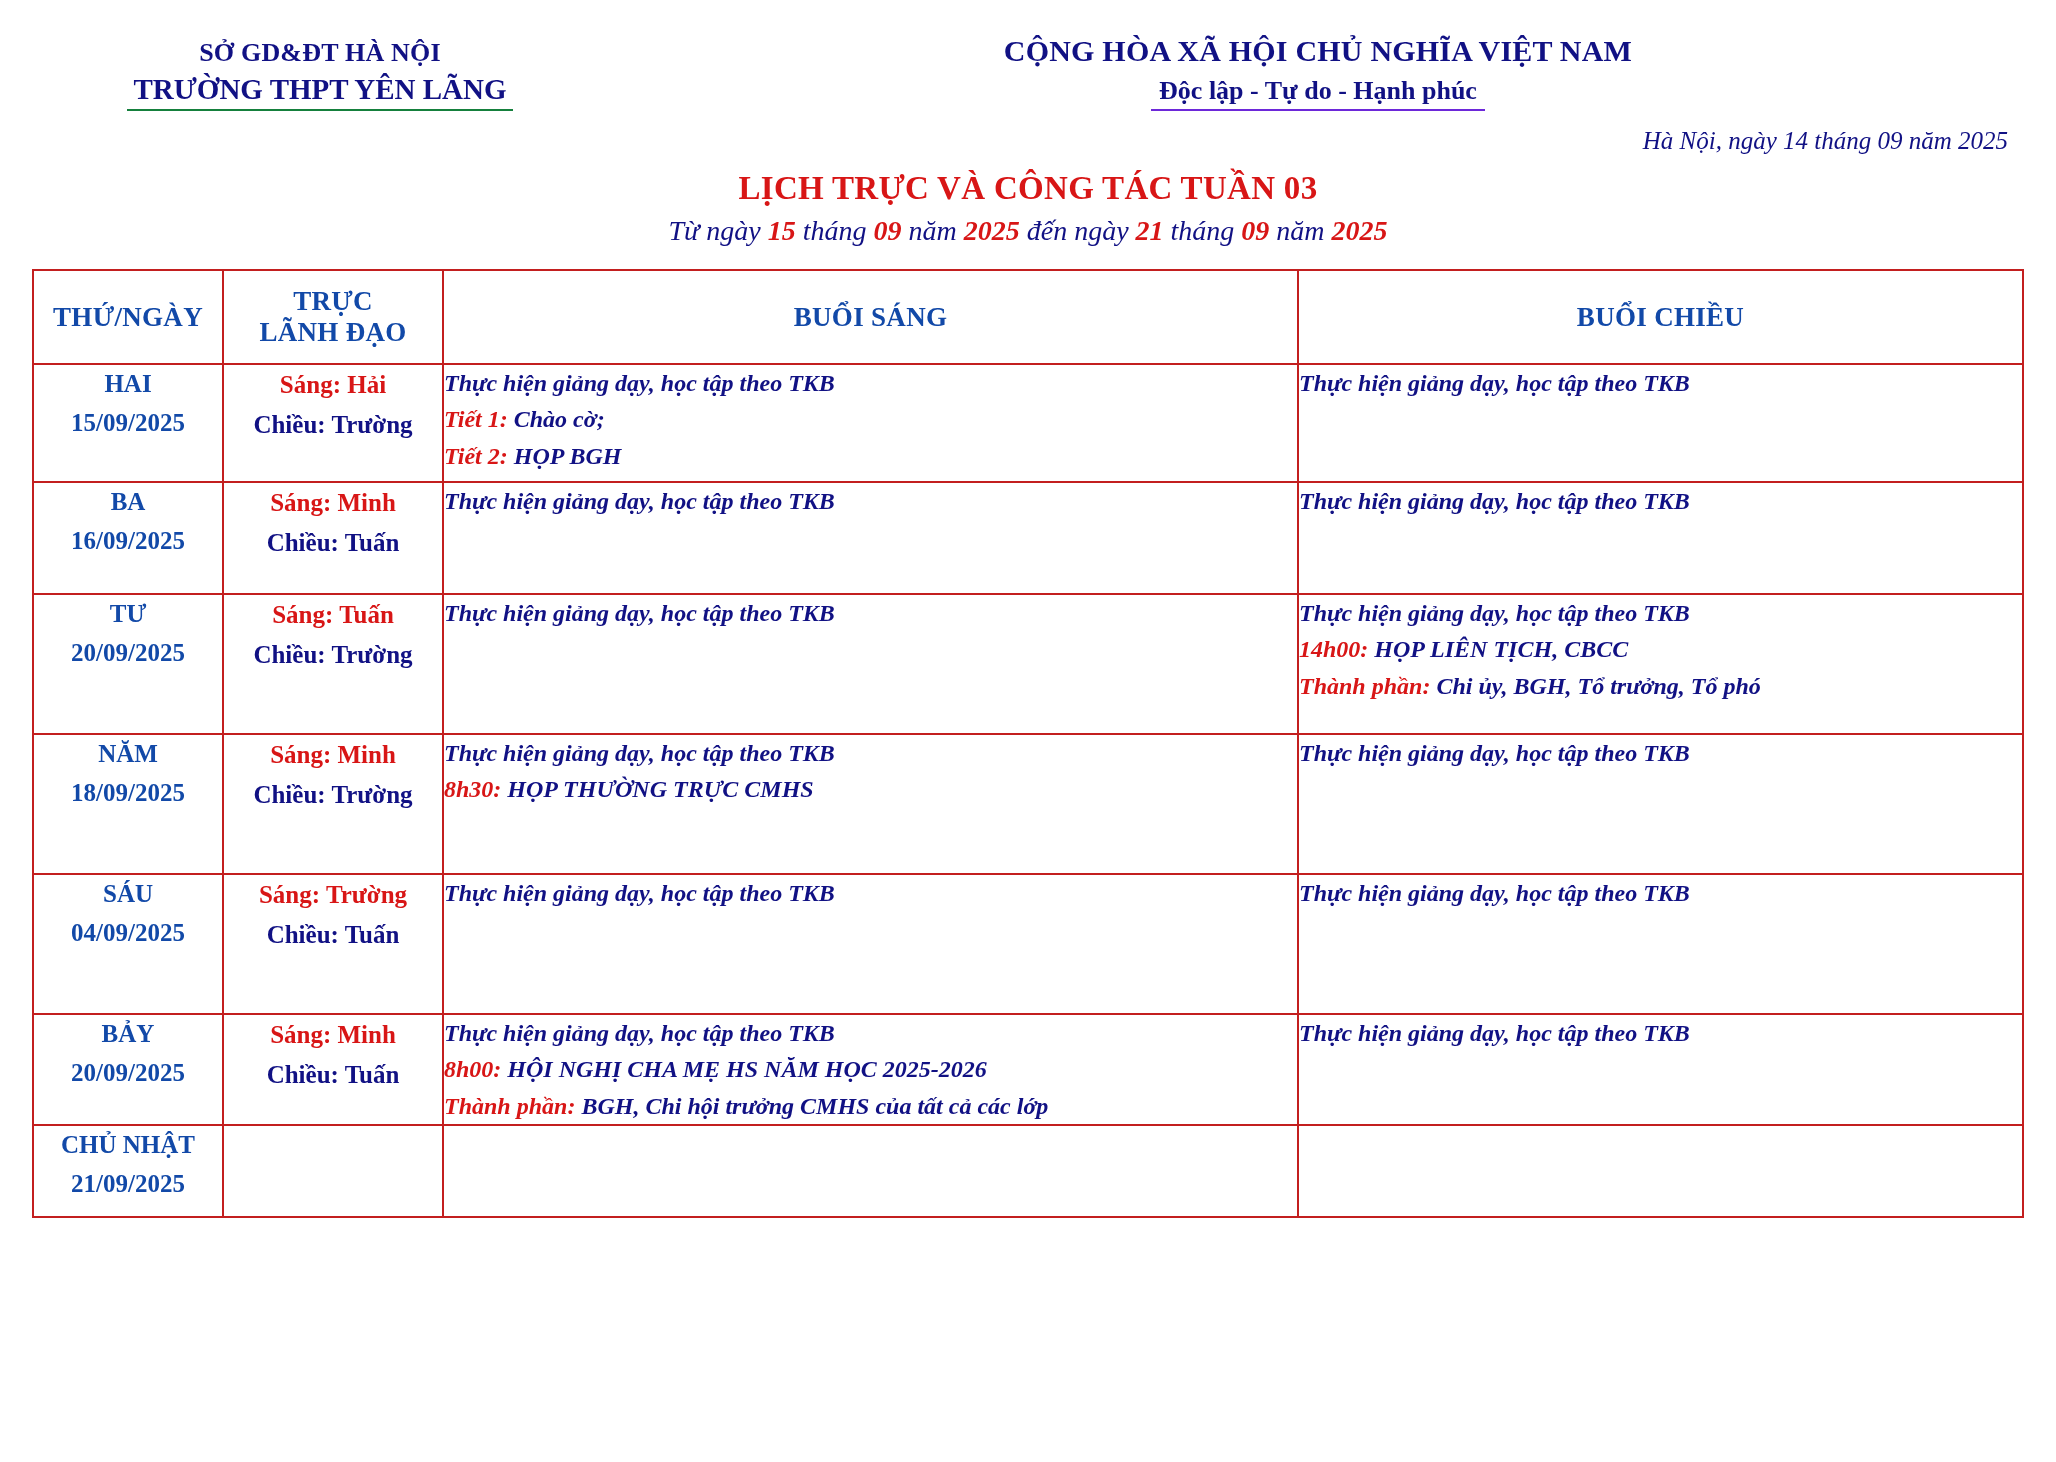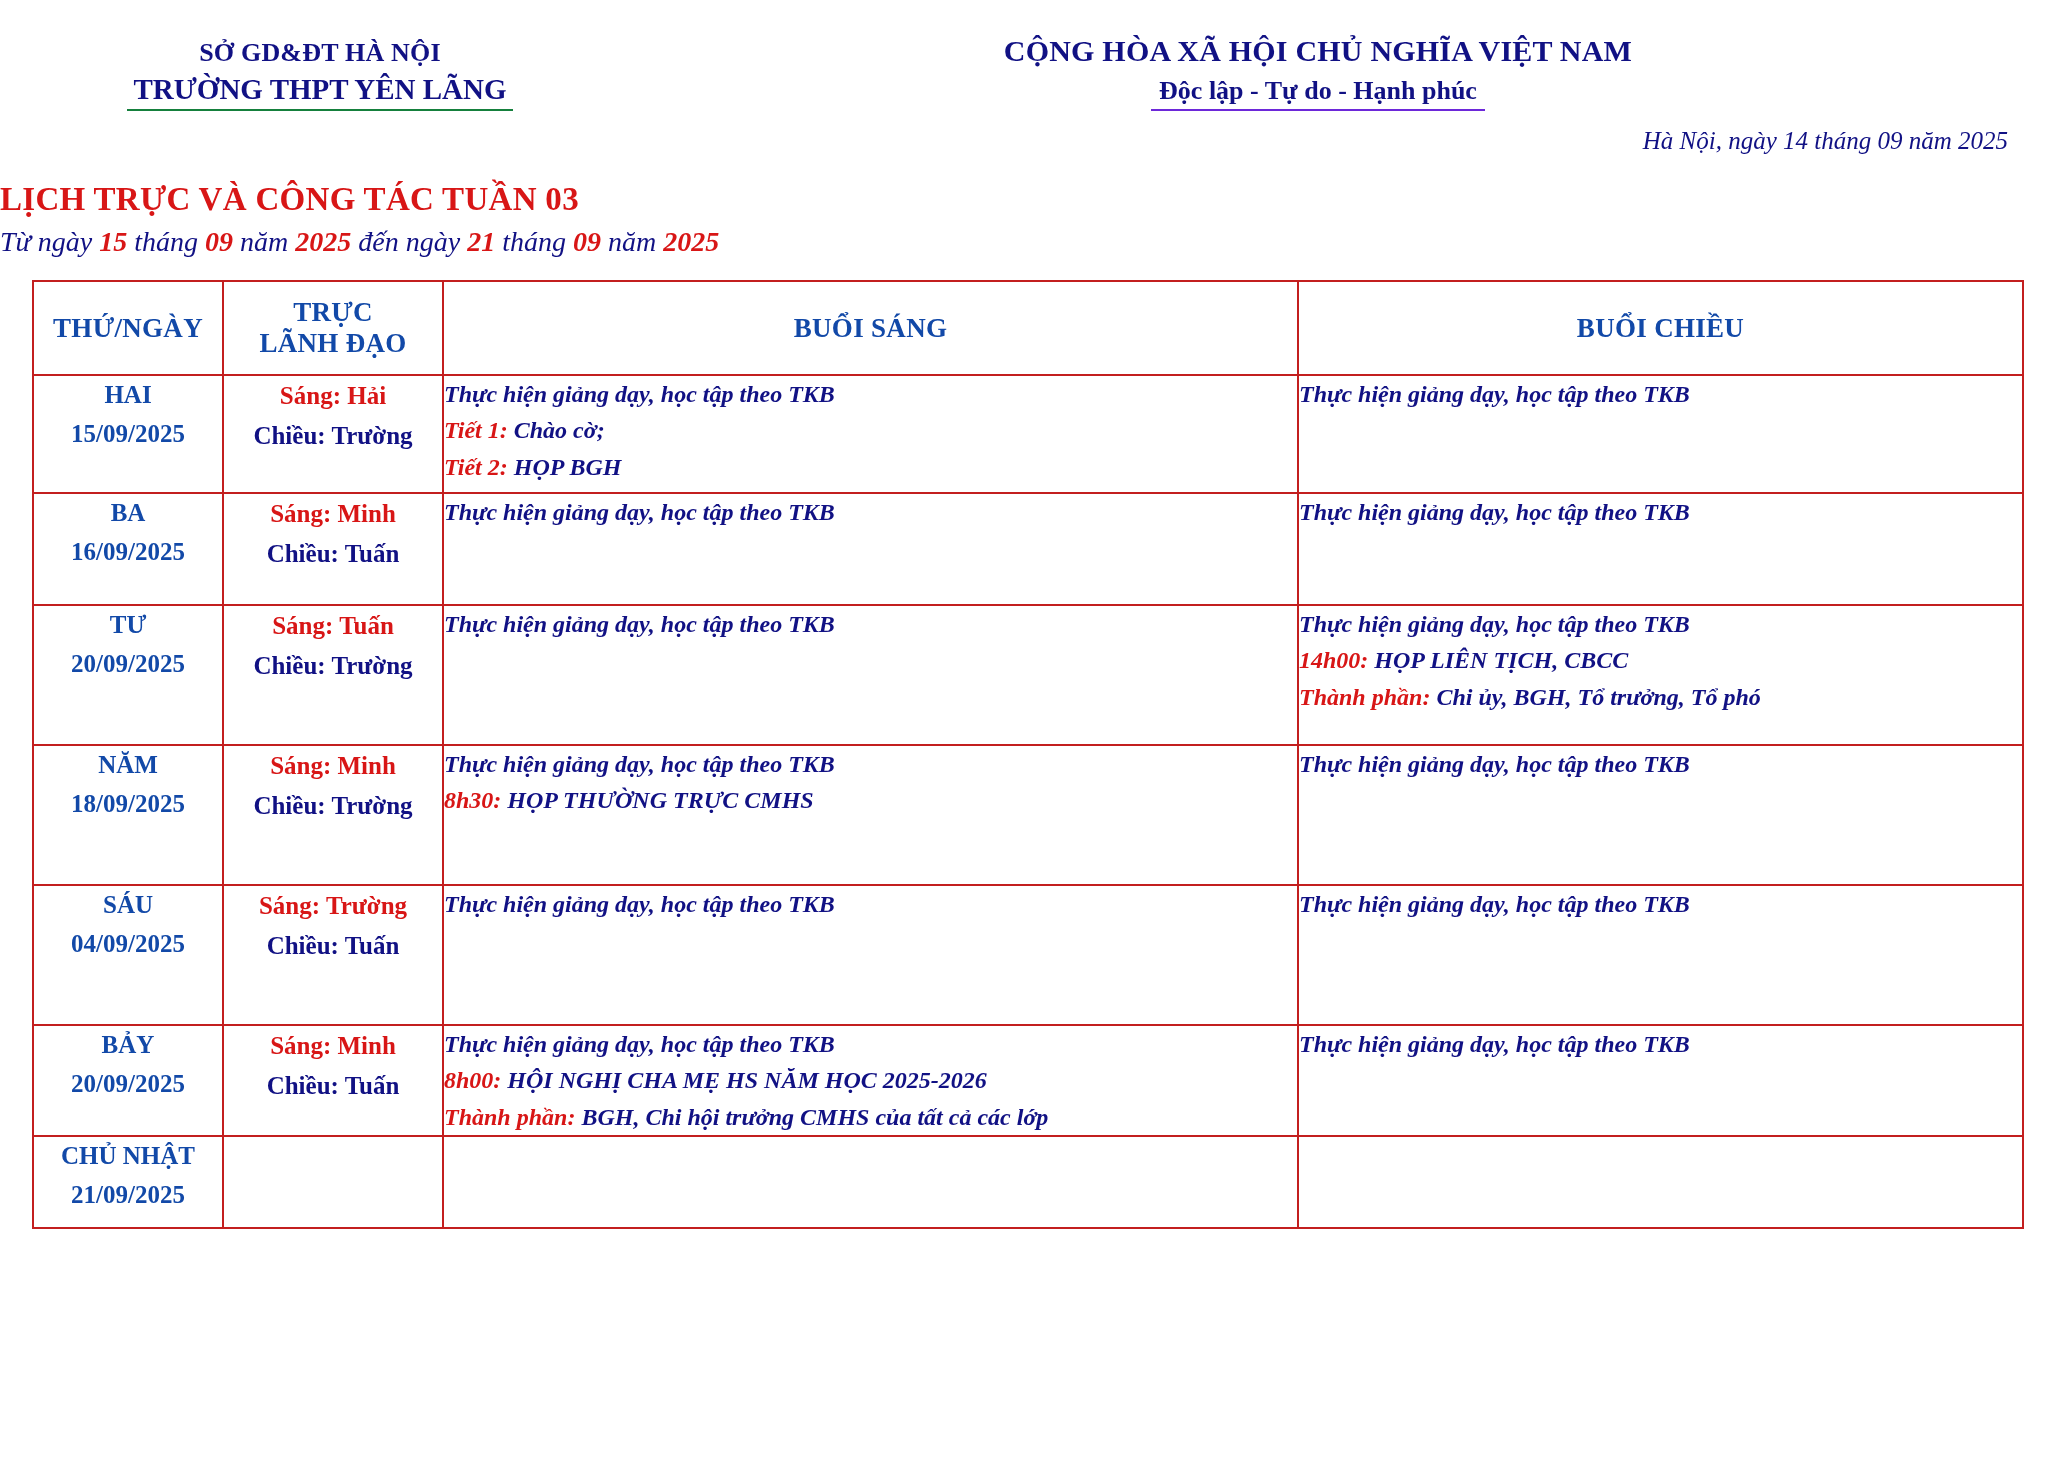--- a/index.html
+++ b/index.html
@@ -75,21 +75,22 @@
   .place-date {
     text-align: right;
     padding: 16px 48px 0 0;
     font-size: 25px;
     font-style: italic;
     color: #111184;
   }
 
   
   .title-block {
-    margin-top: 26px;
+    text-align: center;
+    margin-top: 15px;
   }
   .main-title {
     font-size: 33px;
     font-weight: bold;
     color: #d81616;
     letter-spacing: 0.3px;
   }
   .sub-title {
     margin-top: 8px;
     font-size: 28px;

